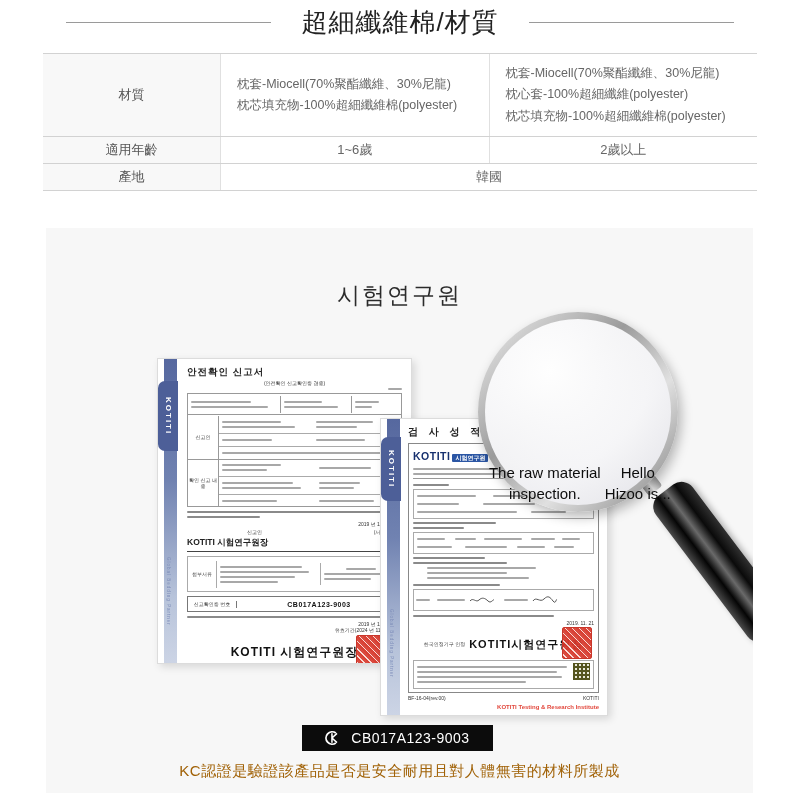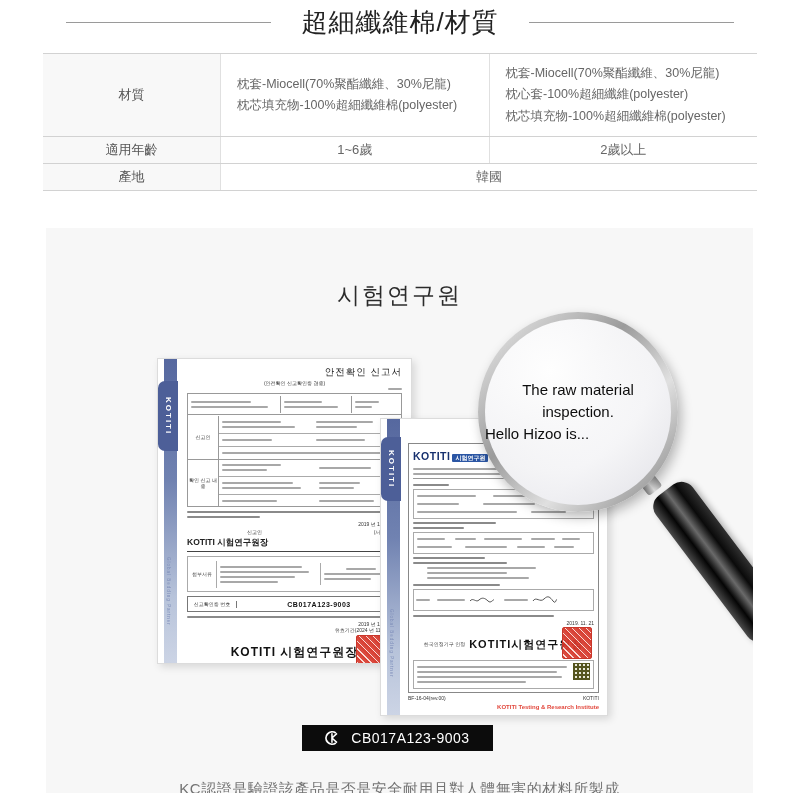--- a/index.html
+++ b/index.html
@@ -35,21 +35,21 @@
     background:linear-gradient(#56689f 0%,#7082b1 40%,#b7c3da 78%,#ccd4e5 100%);}
   .tab{position:absolute;left:0;width:20px;height:70px;background:#4d5f98;border-radius:7px 0 0 7px;
     display:flex;align-items:center;justify-content:center;}
   .tabtxt{writing-mode:vertical-rl;color:#fff;font-size:8px;font-weight:bold;letter-spacing:2px;}
   .sidetxt{position:absolute;left:8px;writing-mode:vertical-rl;font-size:4.5px;color:#7c8cb8;letter-spacing:1px;}
   .cbody{position:absolute;left:29px;right:9px;top:7px;font-size:5px;color:#444;}
   .tl{height:2px;background:#a8a8a8;border-radius:1px;margin:3px 0;}
   .tl.d{background:#8a8a8a;}
   .row{display:flex;align-items:center;}
   .bx{border:1px solid #999;}
-  .c1title{text-align:right;font-size:9.5px;font-weight:normal;color:#222;letter-spacing:1px;}
+  .c1title{text-align:left;font-size:9.5px;font-weight:bold;color:#222;letter-spacing:1px;}
   .c1sub{text-align:center;font-size:5px;color:#333;margin-top:1px;}
   .cellLbl{display:flex;align-items:center;justify-content:center;color:#333;}
   .boldline{font-weight:bold;font-size:8.5px;color:#222;}
   .certno{font-weight:bold;font-size:7px;color:#111;letter-spacing:.5px;}
   .bigdir{font-weight:bold;font-size:12px;color:#111;letter-spacing:1px;}
   .redfoot{color:#e2483d;font-weight:bold;font-size:6.5px;text-align:right;}
   .stamp{background:
     repeating-linear-gradient(45deg,rgba(214,55,42,.95) 0 2px,rgba(250,215,210,.9) 2px 3px,rgba(214,55,42,.9) 3px 5px);
     border:1px solid #c9362a;border-radius:2px;}
   .qr{width:17px;height:17px;background-image:
@@ -59,33 +59,33 @@
   .tinyR{font-size:5px;color:#333;text-align:right;}
   .kotitiLogo{font-weight:bold;font-size:10.5px;color:#16306e;letter-spacing:.5px;}
   .logoBadge{background:#2b56a4;color:#fff;font-size:6px;font-weight:bold;padding:1px 3px;margin-left:2px;border-radius:1px;}
   .kolas{width:26px;height:14px;border-radius:50%;border:2px solid #c0392b;background:#1a2f6e;
     display:flex;align-items:center;justify-content:center;color:#fff;font-size:4px;font-weight:bold;}
   .lens{position:absolute;left:432px;top:84px;width:200px;height:200px;border-radius:50%;
     background:linear-gradient(135deg,#f2f2f2,#9b9b9b 40%,#e0e0e0 65%,#7d7d7d);
     box-shadow:3px 5px 12px rgba(0,0,0,.28);z-index:3;}
   .lensIn{position:absolute;inset:7px;border-radius:50%;
     background:radial-gradient(circle at 35% 28%,rgba(255,255,255,.99),rgba(246,246,248,.96) 55%,rgba(228,228,234,.95));
-    display:flex;flex-direction:column;align-items:flex-start;justify-content:center;text-align:center;}
+    display:flex;flex-direction:row;align-items:flex-end;justify-content:center;text-align:center;}
   .lensTxt{font-size:15px;color:#0d0d0d;line-height:1.45;}
   .neck{position:absolute;left:592px;top:236px;width:17px;height:30px;border-radius:3px;
     background:linear-gradient(90deg,#8d8d8d,#e9e9e9 45%,#9a9a9a);transform:rotate(-38deg);z-index:2;}
   .handle{position:absolute;left:597px;top:262px;width:46px;height:180px;border-radius:14px;
     background:linear-gradient(90deg,#4a4a4a,#050505 26%,#6a6a6a 48%,#0a0a0a 72%,#303030);
     transform:rotate(-37deg);transform-origin:50% 0%;z-index:3;
     box-shadow:2px 3px 6px rgba(0,0,0,.3);}
 
   
   .kcbadge{position:absolute;left:256px;top:497px;width:191px;height:26px;background:#0c0c0c;
     display:flex;align-items:center;justify-content:center;gap:9px;color:#fff;font-size:14px;letter-spacing:.5px;}
-  .kcnote{position:absolute;top:552px;left:0;right:0;text-align:center;font-size:15px;color:#737373;letter-spacing:.5px;}
+  .kcnote{position:absolute;top:534px;left:0;right:0;text-align:center;font-size:15px;color:#a16207;letter-spacing:.5px;}
 </style>
 </head>
 <body>
 
 <div class="page">
 
   <div class="hdr">
     <div class="hline"></div>
     <div class="htitle">超細纖維棉/材質</div>
     <div class="hline"></div>

